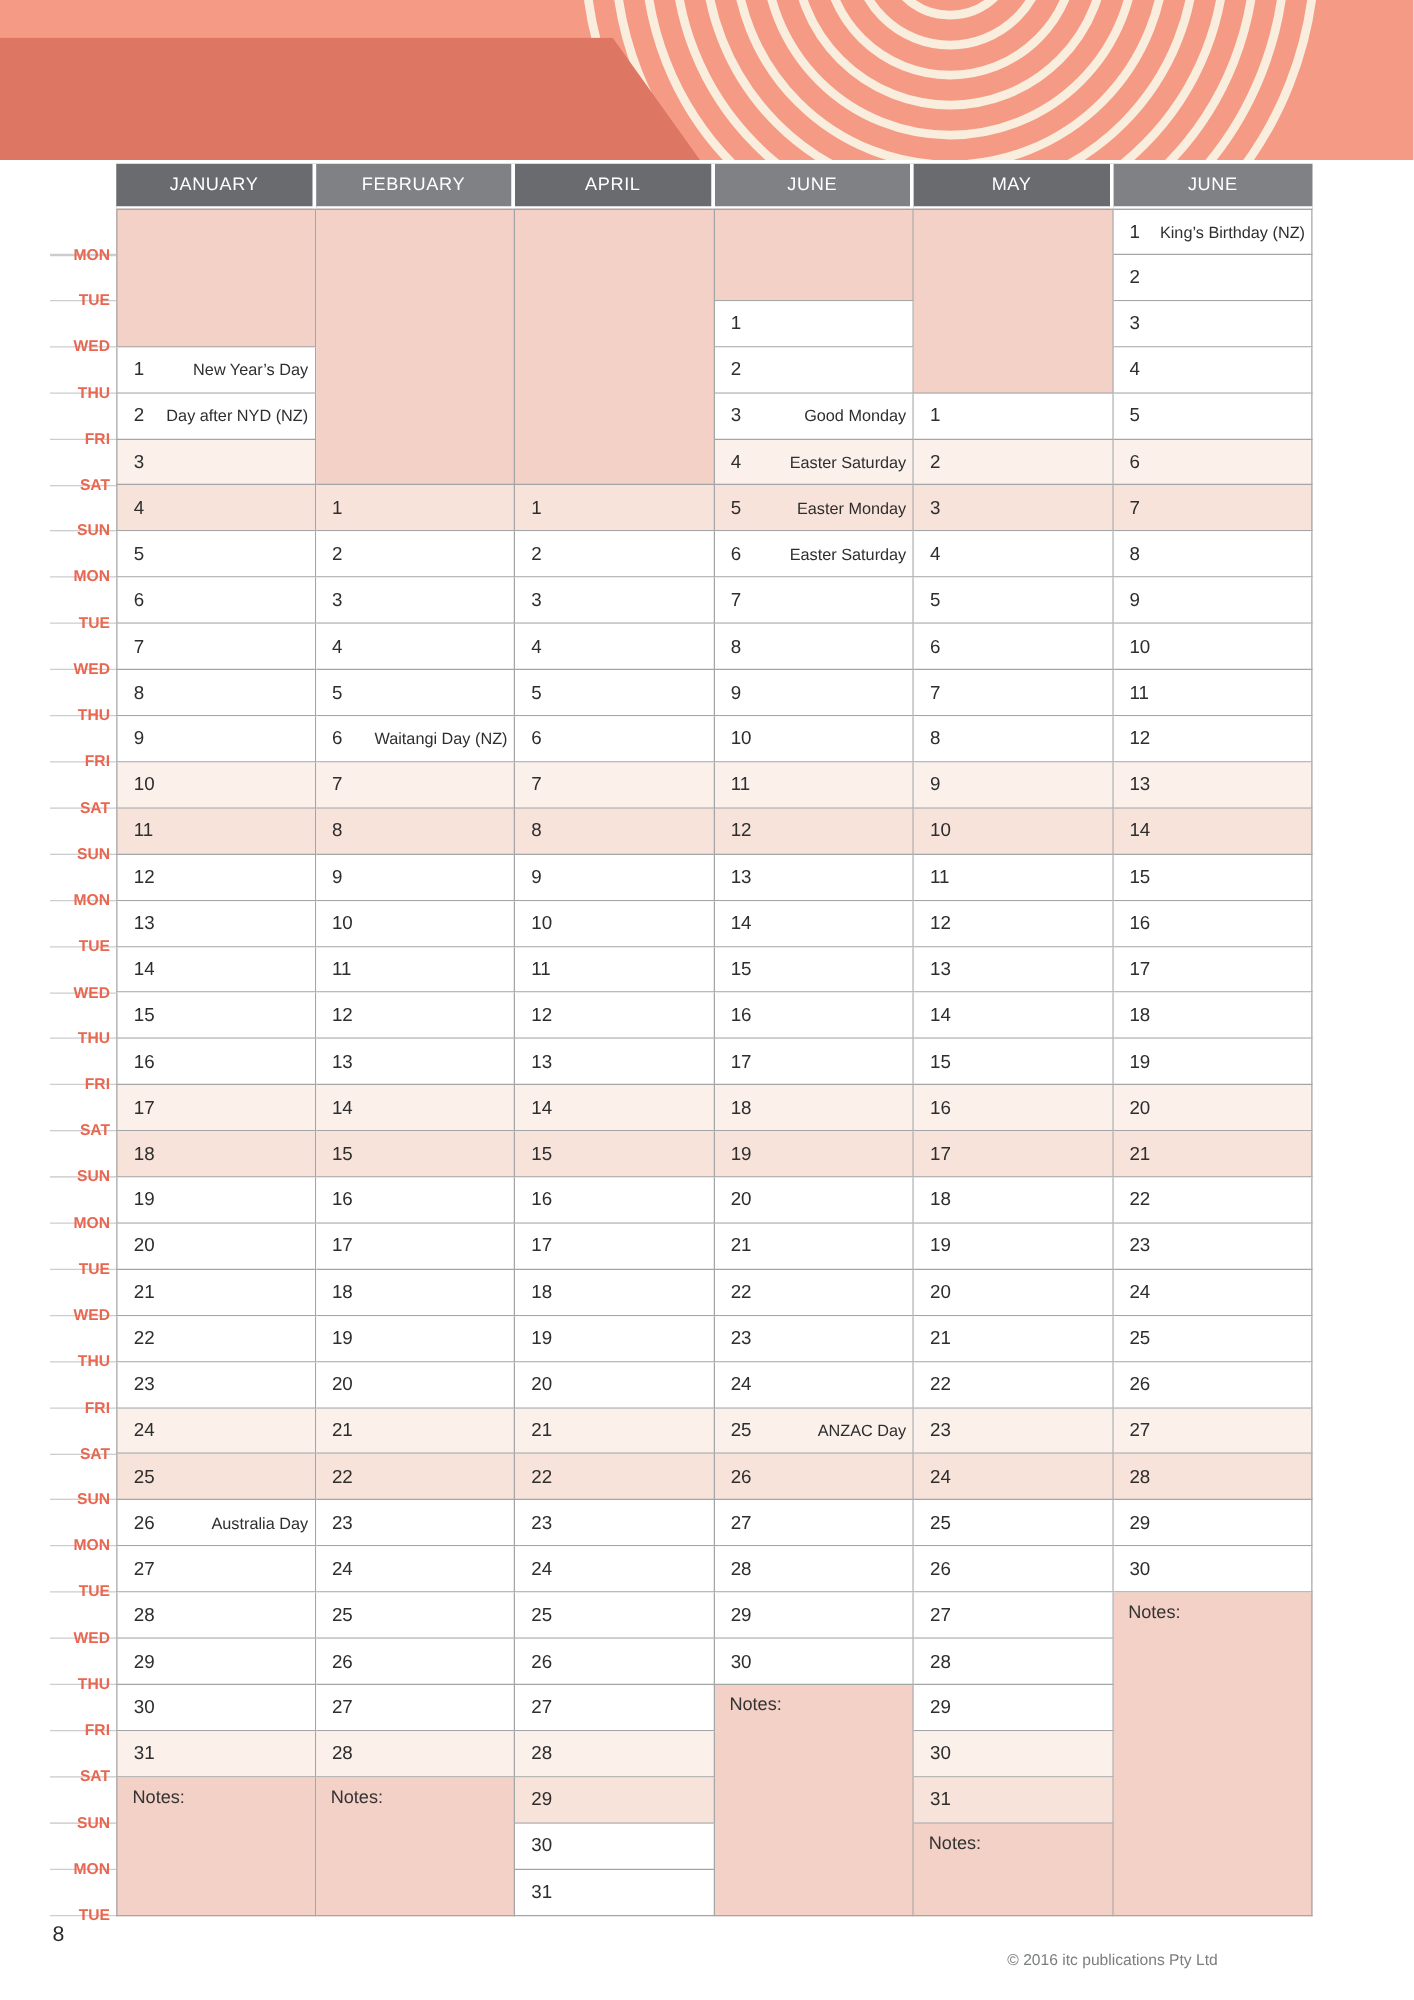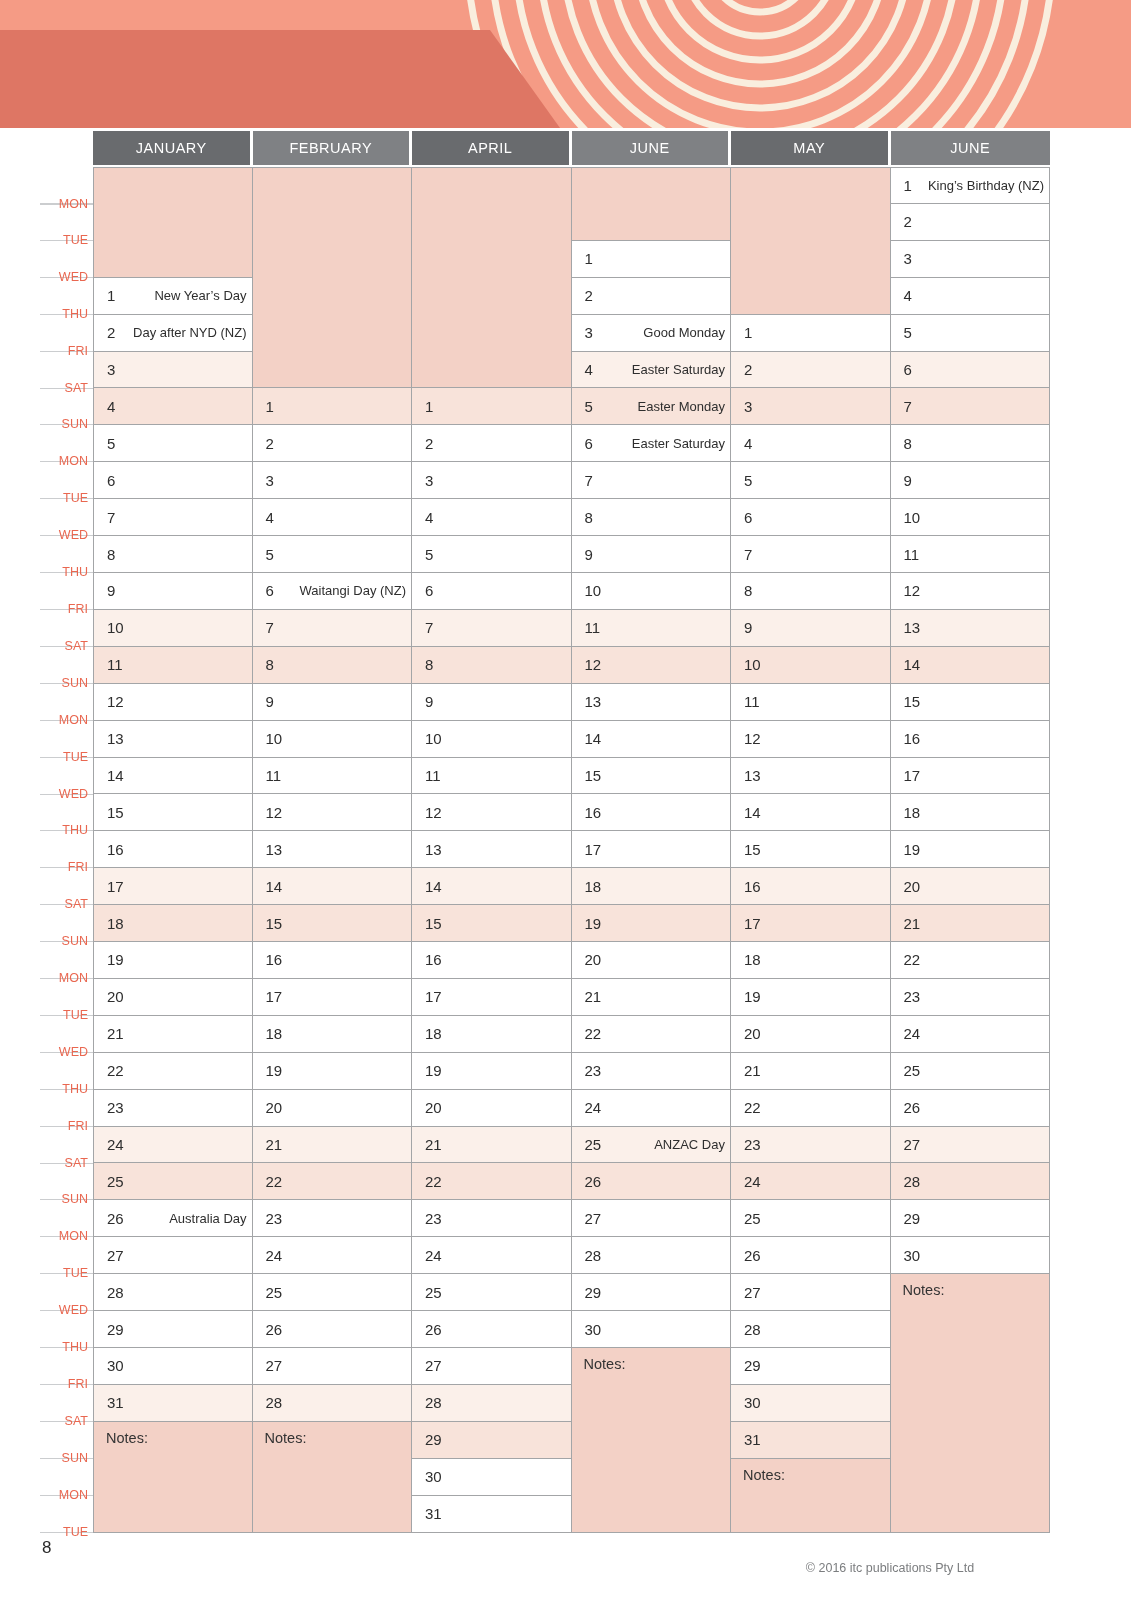--- a/index.html
+++ b/index.html
@@ -24,21 +24,21 @@
 
   
   .cal{position:absolute;top:131px;left:40px;display:grid;
        grid-template-columns:53px repeat(6,159.5px);
        grid-template-rows:36px repeat(37,36.92px);}
   .mh{color:#fff;display:flex;align-items:center;justify-content:center;
       font-size:14.5px;letter-spacing:.5px;border-right:3px solid #fff;border-bottom:2px solid #fff;}
   .mh-dark{background:var(--header-dark);} .mh-light{background:var(--header-light);}
   .mh-last{border-right:none;}
   .lbl{display:flex;align-items:center;justify-content:flex-end;padding-right:5px;box-sizing:border-box;
-       font-size:12.5px;font-weight:normal;color:var(--label-coral);
+       font-size:12.5px;font-weight:bold;color:var(--label-coral);
        border-bottom:1px solid var(--label-border);background:#fff;margin-top:36px;}
   .lbl.row-top{border-top:1px solid var(--label-border);}
   .cell{display:flex;align-items:center;background:#fff;box-sizing:border-box;
         border-right:1px solid var(--grid-border);border-bottom:1px solid var(--grid-border);
         font-size:15px;color:var(--text-dark);}
   .cell .num{padding-left:13px;}
   .cell .hol{margin-left:auto;padding-right:5px;font-size:13px;white-space:nowrap;}
   .col-first{border-left:1px solid var(--grid-border);}
   .row-top{border-top:1px solid var(--grid-border);}
   .cell.sat,.lbl.sat{background:var(--sat-tint);}

